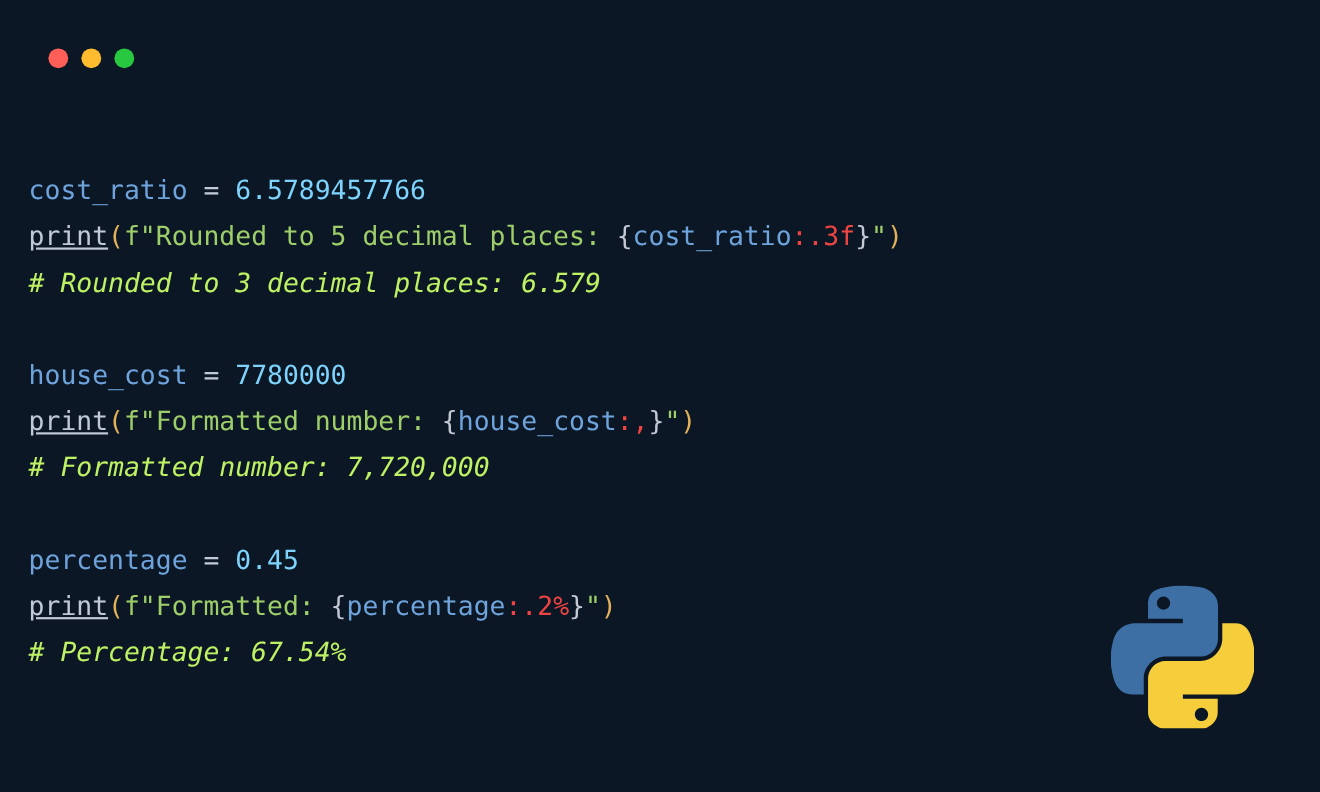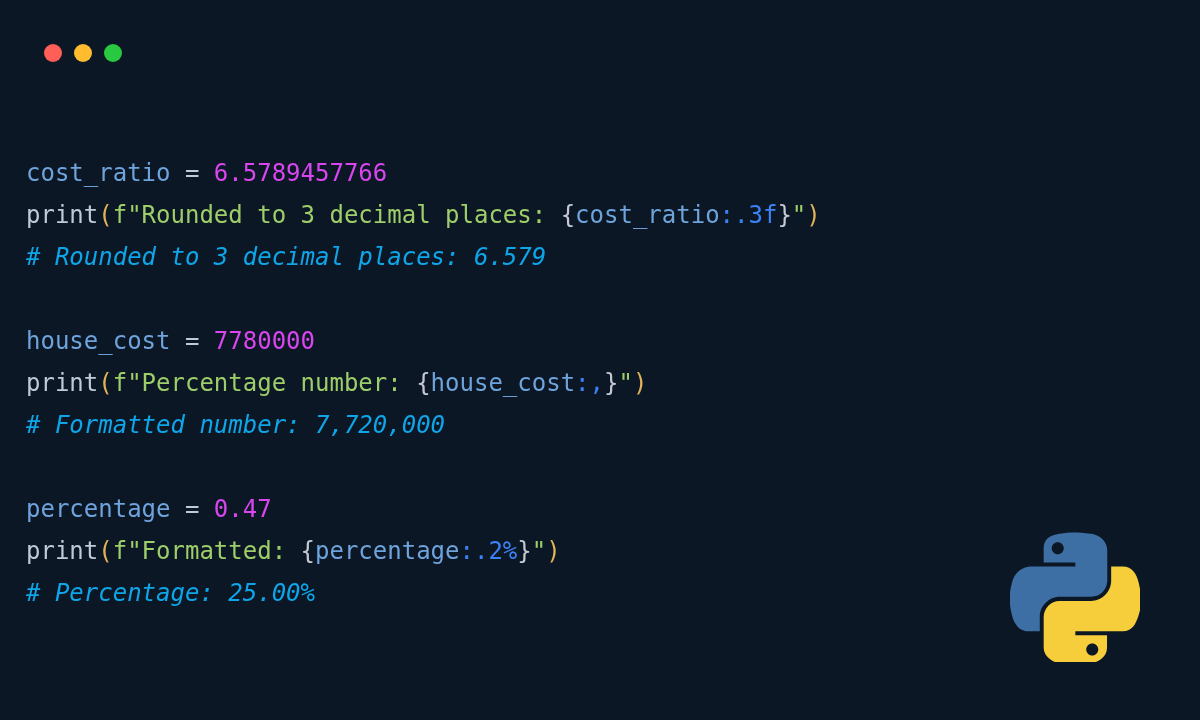--- a/index.html
+++ b/index.html
@@ -32,56 +32,56 @@
     left: 26px;
     top: 128px;
     font-size: 24px;
     line-height: 42px;
     font-weight: 500;
     white-space: pre;
     color: #c0c9d8;
   }
   .tok-id   { color: #6ea3dc; }
   .tok-op   { color: #c0c9d8; }
-  .tok-num  { color: #d946ef; }
-  .tok-fn   { color: #c0c9d8; }
+  .tok-num  { color: #7dd3fc; }
+  .tok-fn   { color: #c0c9d8; text-decoration: underline; }
   .tok-paren{ color: #e2b159; }
   .tok-str  { color: #9ece6a; }
   .tok-str-br { color: #c4c9d4; }
   .tok-inside { color: #6ea3dc; }
-  .tok-fmt  { color: #3b82f6; }
+  .tok-fmt  { color: #ef4444; }
   .tok-comment {
-    color: #0ea5e9;
+    color: #bef264;
     font-style: italic;
   }
   .logo {
     position: absolute;
     right: 60px;
     bottom: 58px;
     width: 130px;
     height: 130px;
   }
 </style>
 </head>
 <body>
 
 <div class="traffic-lights">
   <div class="dot red"></div>
   <div class="dot yellow"></div>
   <div class="dot green"></div>
 </div>
 
 <pre class="code"><span><span class="tok-id">cost_ratio</span><span class="tok-op"> = </span><span class="tok-num">6.5789457766</span></span>
-<span><span class="tok-fn">print</span><span class="tok-paren">(</span><span class="tok-str">f</span><span class="tok-str">"</span><span class="tok-str">Rounded to 3 decimal places: </span><span class="tok-str-br">{</span><span class="tok-inside">cost_ratio</span><span class="tok-fmt">:.3f</span><span class="tok-str-br">}</span><span class="tok-str">"</span><span class="tok-paren">)</span></span>
+<span><span class="tok-fn">print</span><span class="tok-paren">(</span><span class="tok-str">f</span><span class="tok-str">"</span><span class="tok-str">Rounded to 5 decimal places: </span><span class="tok-str-br">{</span><span class="tok-inside">cost_ratio</span><span class="tok-fmt">:.3f</span><span class="tok-str-br">}</span><span class="tok-str">"</span><span class="tok-paren">)</span></span>
 <span class="tok-comment"># Rounded to 3 decimal places: 6.579</span>
 
 <span><span class="tok-id">house_cost</span><span class="tok-op"> = </span><span class="tok-num">7780000</span></span>
-<span><span class="tok-fn">print</span><span class="tok-paren">(</span><span class="tok-str">f</span><span class="tok-str">"</span><span class="tok-str">Percentage number: </span><span class="tok-str-br">{</span><span class="tok-inside">house_cost</span><span class="tok-fmt">:,</span><span class="tok-str-br">}</span><span class="tok-str">"</span><span class="tok-paren">)</span></span>
+<span><span class="tok-fn">print</span><span class="tok-paren">(</span><span class="tok-str">f</span><span class="tok-str">"</span><span class="tok-str">Formatted number: </span><span class="tok-str-br">{</span><span class="tok-inside">house_cost</span><span class="tok-fmt">:,</span><span class="tok-str-br">}</span><span class="tok-str">"</span><span class="tok-paren">)</span></span>
 <span class="tok-comment"># Formatted number: 7,720,000</span>
 
-<span><span class="tok-id">percentage</span><span class="tok-op"> = </span><span class="tok-num">0.47</span></span>
+<span><span class="tok-id">percentage</span><span class="tok-op"> = </span><span class="tok-num">0.45</span></span>
 <span><span class="tok-fn">print</span><span class="tok-paren">(</span><span class="tok-str">f</span><span class="tok-str">"</span><span class="tok-str">Formatted: </span><span class="tok-str-br">{</span><span class="tok-inside">percentage</span><span class="tok-fmt">:.2%</span><span class="tok-str-br">}</span><span class="tok-str">"</span><span class="tok-paren">)</span></span>
-<span class="tok-comment"># Percentage: 25.00%</span></pre>
+<span class="tok-comment"># Percentage: 67.54%</span></pre>
 
 <svg class="logo" viewBox="0 0 110 110">
   <path fill="#3d6fa5" d="M54.9 0.4c-4.6 0-9 0.4-12.9 1.1C30.6 3.5 28.5 7.7 28.5 15.5v10.3h26.8v3.4H18.5c-7.8 0-14.7 4.7-16.9 13.7-2.5 10.3-2.6 16.7 0 27.4 1.9 8 6.5 13.7 14.3 13.7h9.3V71.6c0-8.9 7.7-16.8 16.9-16.8h26.8c7.5 0 13.4-6.2 13.4-13.7V15.5c0-7.3-6.1-12.8-13.4-14C60.8 0.6 59.5 0.4 54.9 0.4zM40.4 8.6c2.8 0 5.1 2.3 5.1 5.1 0 2.8-2.3 5.1-5.1 5.1-2.8 0-5.1-2.3-5.1-5.1 0-2.8 2.3-5.1 5.1-5.1z"></path>
   <path fill="#f6cd3b" d="M85.6 29.2v12c0 9.3-7.9 17.1-16.9 17.1H41.9c-7.4 0-13.4 6.3-13.4 13.7v25.7c0 7.3 6.3 11.6 13.4 13.7 8.5 2.5 16.7 3 26.8 0 6.7-1.9 13.4-5.8 13.4-13.7V87.4H55.3V84h40.2c7.8 0 10.8-5.5 13.4-13.7 2.8-8.5 2.6-16.6 0-27.4-1.9-7.8-5.6-13.7-13.4-13.7zM69.6 94.3c2.8 0 5.1 2.3 5.1 5.1 0 2.8-2.3 5.1-5.1 5.1-2.8 0-5.1-2.3-5.1-5.1 0-2.8 2.3-5.1 5.1-5.1z"></path>
 </svg>
 
 </body></html>

